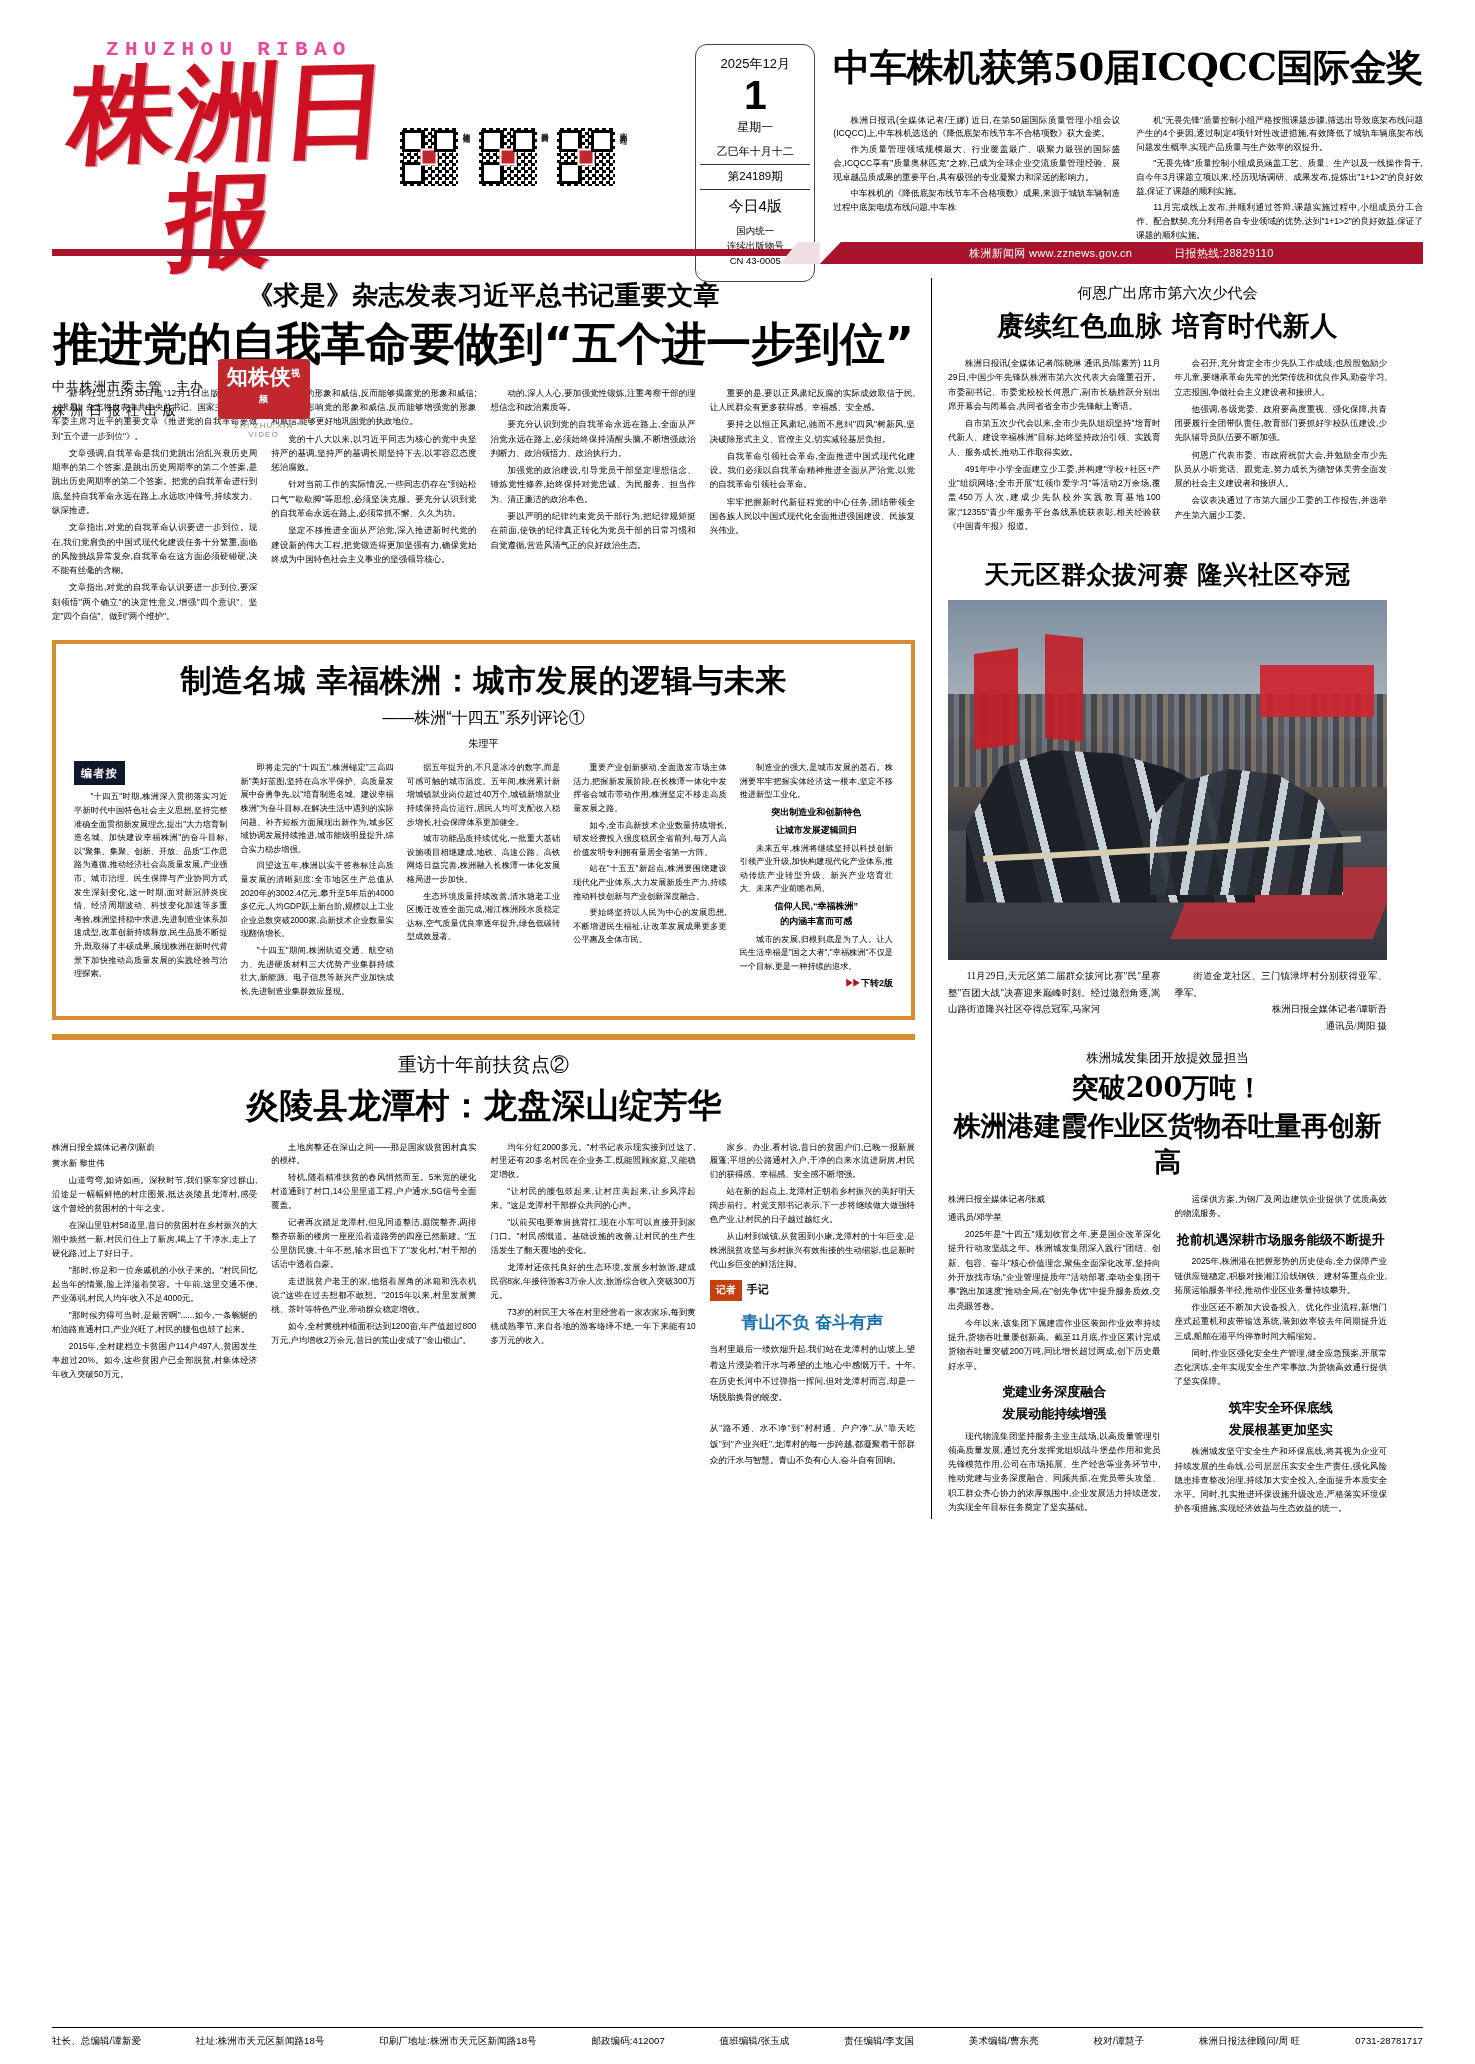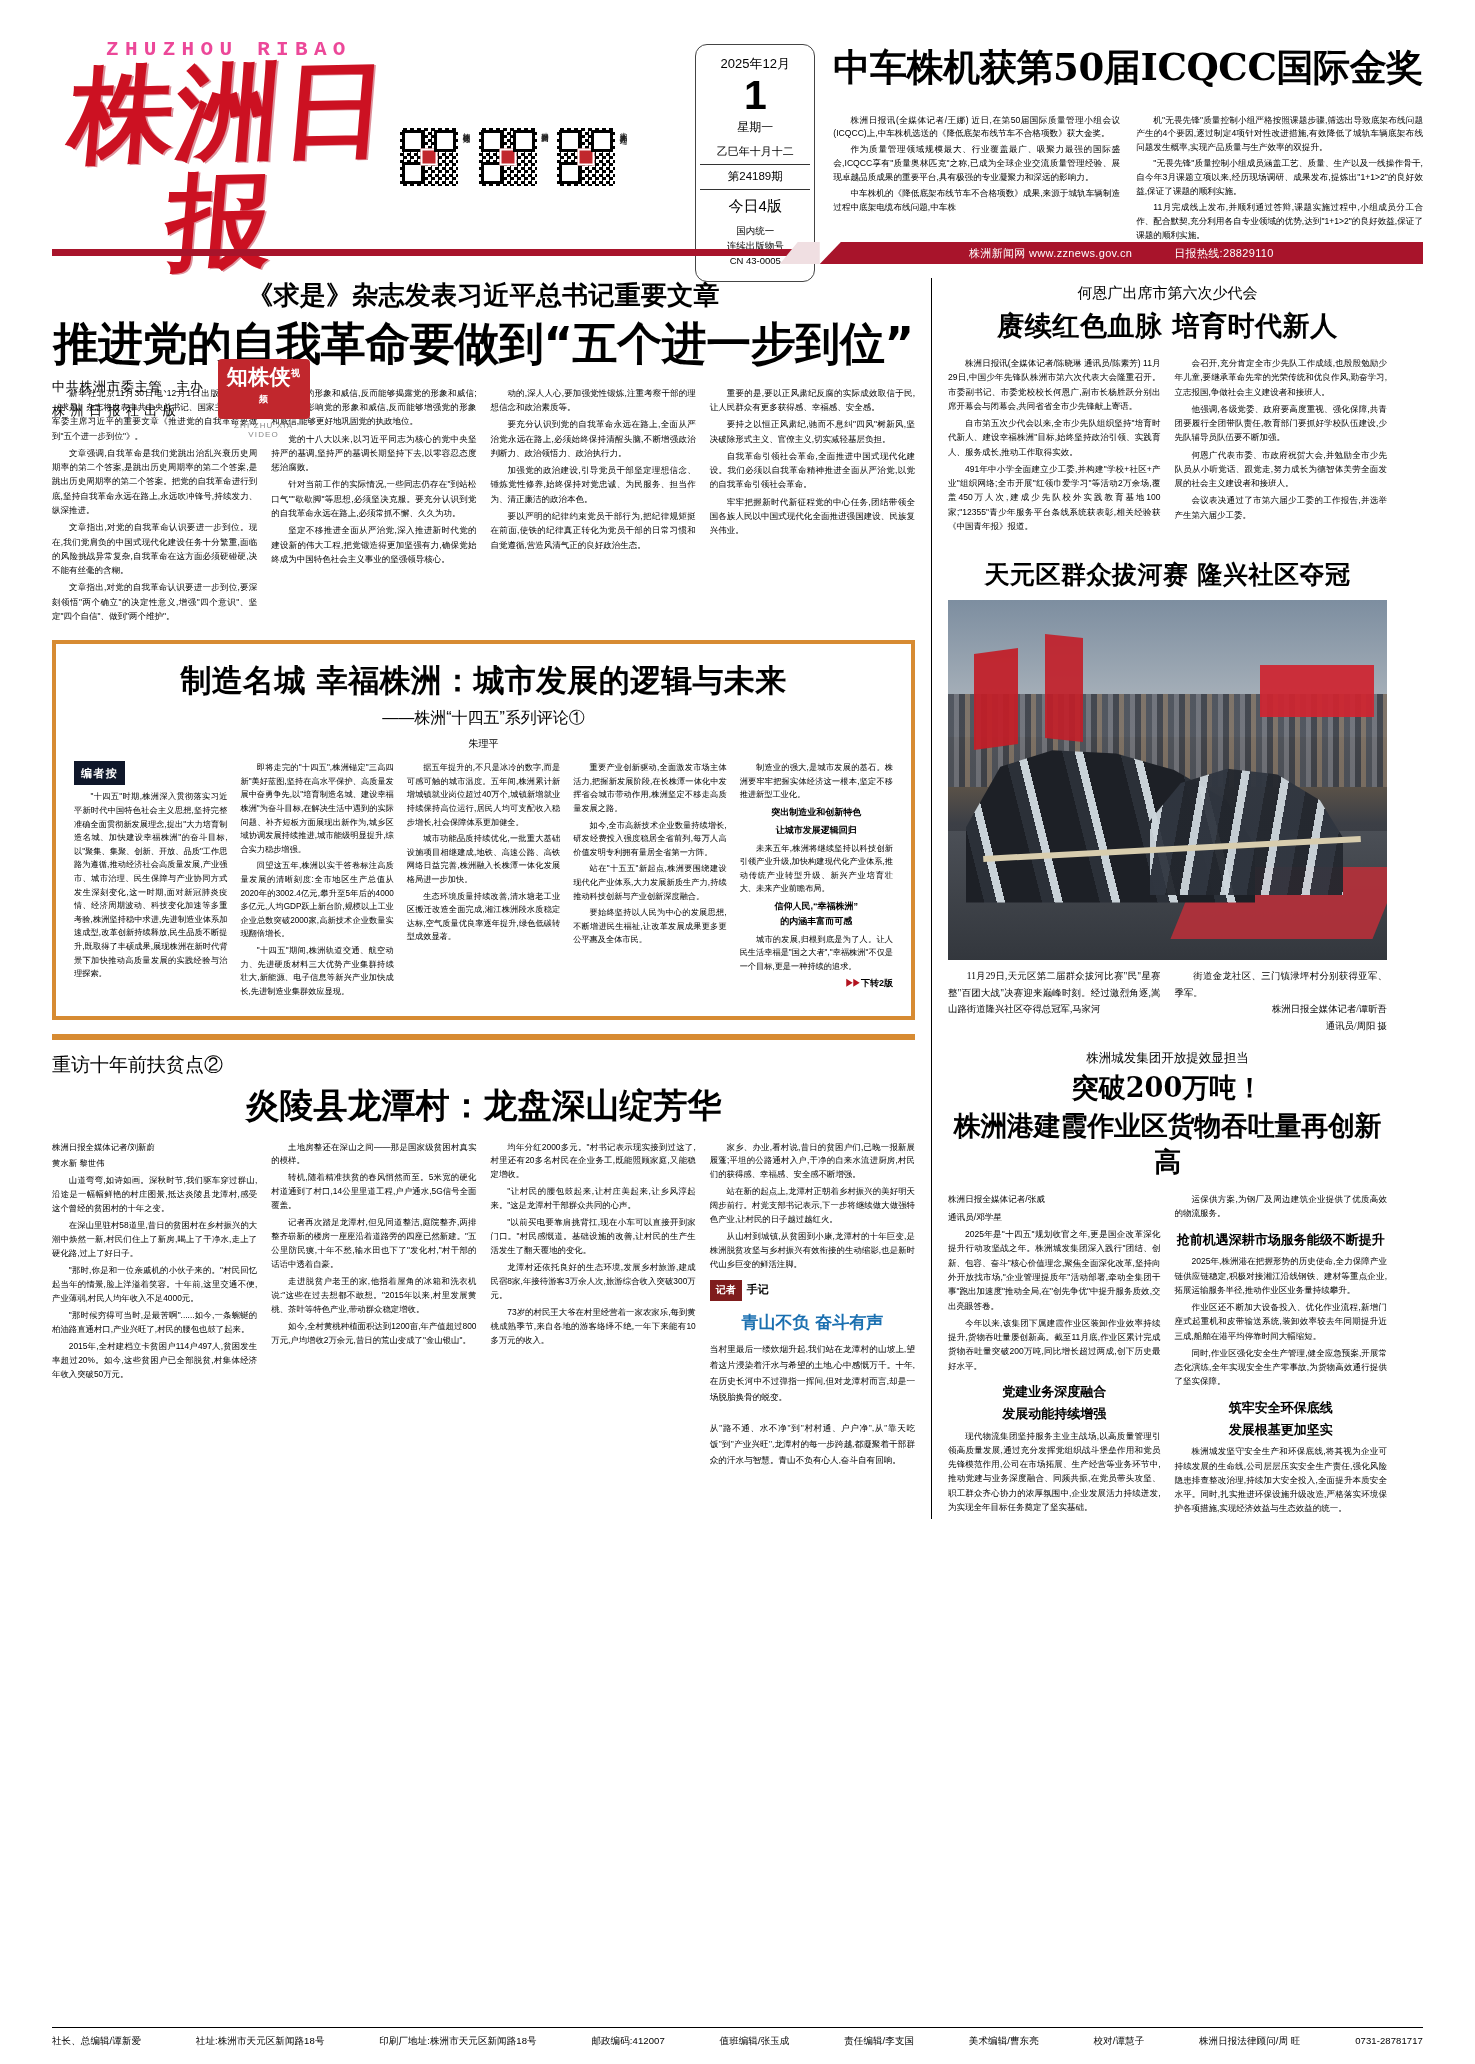--- a/index.html
+++ b/index.html
@@ -160,26 +160,26 @@
   .r2-kicker{text-align:center;font-size:12.5px;margin-top:16px;font-family:"Liberation Sans",sans-serif;}
   .r2-big{text-align:center;font-size:27px;font-weight:bold;margin-top:3px;font-family:"DejaVu Serif",serif;}
   .r2-main{text-align:center;font-size:27px;font-weight:bold;margin-top:2px;font-family:"DejaVu Serif",serif;letter-spacing:-.01em;}
   .r-byline{font-size:8.6px;line-height:1.7;font-family:"Liberation Sans",sans-serif;}
   .sub-h{font-size:13px;font-weight:bold;text-align:center;margin:8px 0 4px;font-family:"Liberation Sans",sans-serif;}
 
   
   .orangebar{height:6px;background:#d78b32;margin-top:14px;}
 
   
-  .b-kicker{font-size:19px;margin-top:12px;font-family:"Liberation Sans",sans-serif;}
+  .b-kicker{text-align:center;font-size:19px;margin-top:12px;font-family:"Liberation Sans",sans-serif;}
   .b-main{text-align:center;font-size:34px;font-weight:bold;margin-top:5px;font-family:"DejaVu Sans",sans-serif;}
   .b-cols{display:flex;gap:14px;margin-top:12px;}
   .b-cols .c{flex:1;font-size:8.4px;line-height:1.66;text-align:justify;font-family:"Liberation Sans",sans-serif;}
   .b-cols .c p{margin:0 0 3px;text-indent:2em;}
-  .note-badge{display:inline-block;background:#7f1d1d;color:#fff;font-size:10px;font-weight:bold;
+  .note-badge{display:inline-block;background:#c2410c;color:#fff;font-size:10px;font-weight:bold;
     padding:2px 6px;font-family:"Liberation Sans",sans-serif;}
   .note-head{font-size:11px;font-weight:bold;margin-left:5px;font-family:"Liberation Sans",sans-serif;}
   .note-title{font-size:17px;font-weight:bold;color:#1a6fb0;text-align:center;margin:7px 0 6px;
     font-family:"DejaVu Sans",sans-serif;}
   .handwrite{font-family:"Liberation Serif",serif;font-size:8.6px;line-height:1.85;text-align:justify;}
 
   
   .footer{position:absolute;left:52px;right:52px;bottom:16px;border-top:1px solid #000;padding-top:7px;}
   .footer-in{display:flex;justify-content:space-between;font-size:9.5px;
     font-family:"Liberation Sans",sans-serif;letter-spacing:.01em;}

